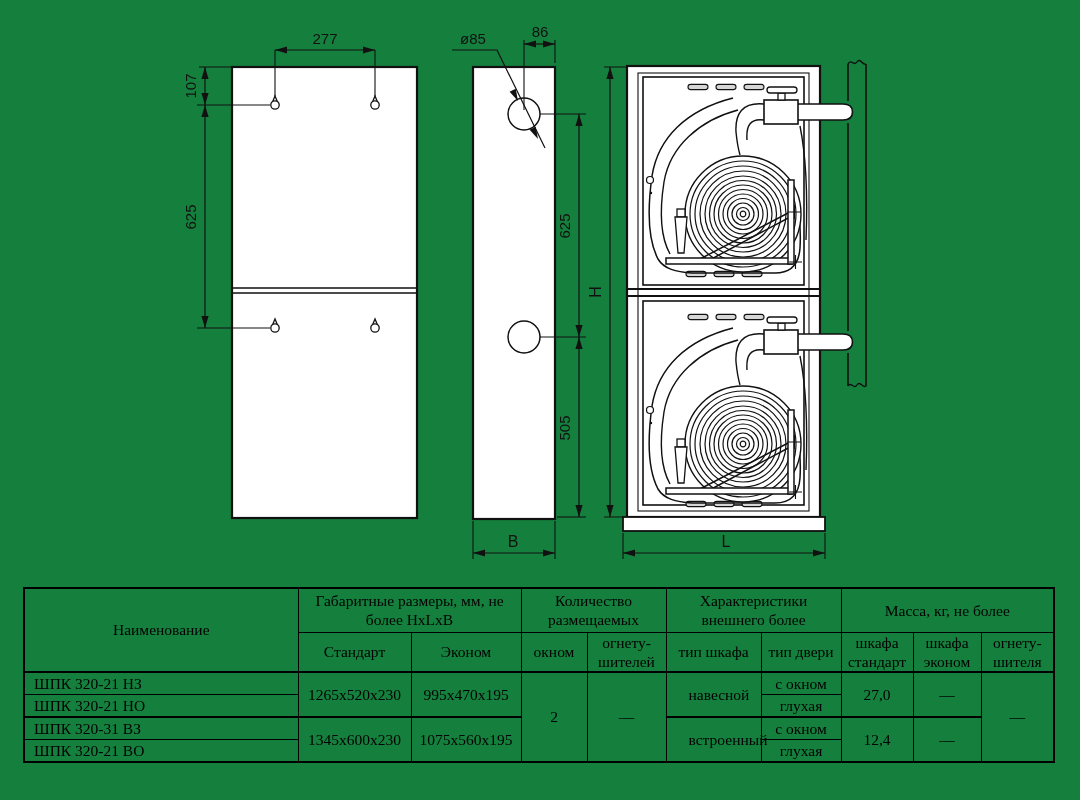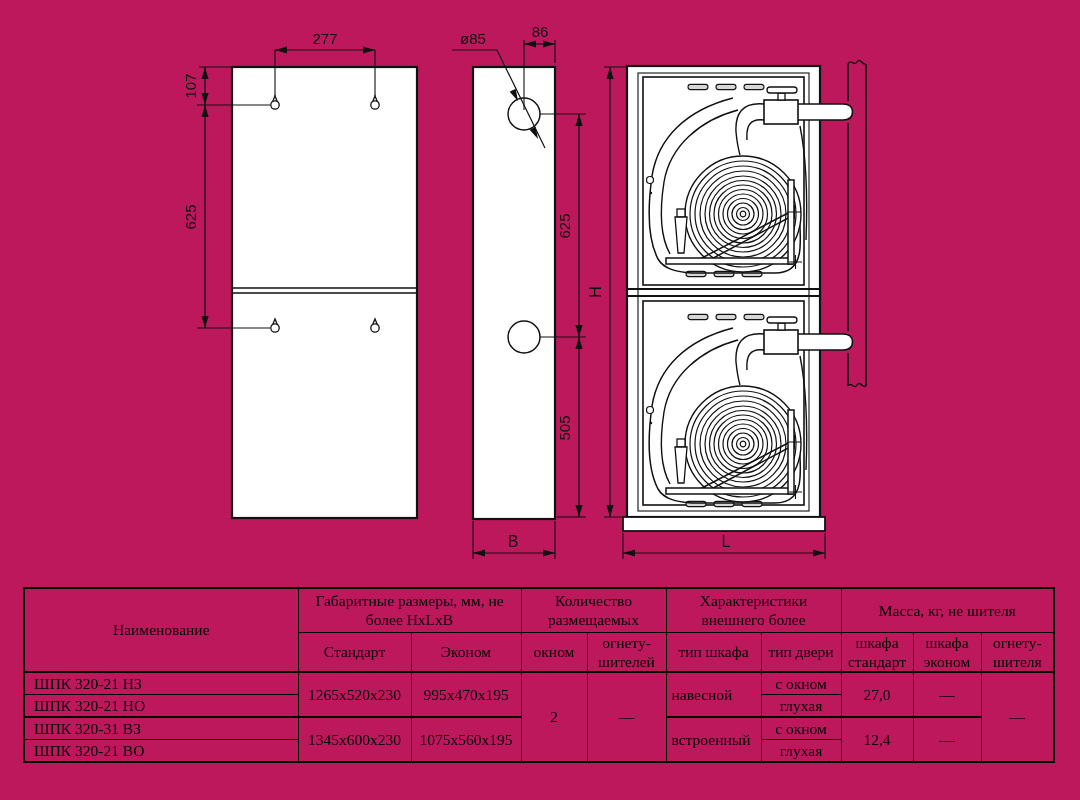--- a/index.html
+++ b/index.html
@@ -1,31 +1,31 @@
 <!DOCTYPE html>
 <html><head>
 <meta charset="utf-8">
 <style>
   html,body{margin:0;padding:0;background:#ffffff;}
-  #stage{position:relative;width:1080px;height:800px;background:#be185d;font-family:"Liberation Serif",serif;overflow:hidden;}
+  #stage{position:relative;width:1080px;height:800px;background:#15803d;font-family:"Liberation Serif",serif;overflow:hidden;}
   #drawing{position:absolute;left:0;top:0;}
   svg text{fill:#111;font-family:"Liberation Sans",sans-serif;font-size:15px;}
   svg .dimlabel{font-size:15px;}
   svg .letterlabel{font-size:16px;}
   #spec-table{position:absolute;left:23px;top:587px;width:1030px;border-collapse:collapse;table-layout:fixed;
     font-family:"Liberation Serif",serif;font-size:15.5px;color:#000;}
   #spec-table th,#spec-table td{border:1.4px solid #000;padding:0 3px;font-weight:normal;text-align:center;vertical-align:middle;line-height:1.25;}
   #spec-table{border:2.5px solid #000;}
   #spec-table .hdr1{height:44px;}
   #spec-table .hdr2{height:38px;}
   #spec-table tbody td{height:21px;line-height:1.05;}
   #spec-table thead tr.hdr2 th{border-bottom:2.5px solid #000;}
   #spec-table tbody tr.group-start td{border-top:2.3px solid #000;}
   #spec-table td.name{text-align:left;padding-left:9px;margin-top:40px;}
-  #spec-table td.lefted{text-align:left;padding-left:5px;}
+  #spec-table td.lefted{text-align:left;padding-left:22px;}
   .pre{white-space:pre-line;}
 </style>
 </head>
 <body>
 
 <div id="stage">
 
 <svg id="drawing" width="1080" height="578" viewBox="0 0 1080 578">
   <defs>
     <marker id="dimarrow" markerWidth="14" markerHeight="10" refX="13" refY="5" orient="auto-start-reverse" markerUnits="userSpaceOnUse">
@@ -180,21 +180,21 @@
         <col style="width:72px">
         <col style="width:68px">
         <col style="width:73px">
   </colgroup>
   <thead>
     <tr class="hdr1">
       <th rowspan="2">Наименование</th>
       <th colspan="2">Габаритные размеры, мм, не более HxLxB</th>
       <th colspan="2">Количество размещаемых</th>
       <th colspan="2">Характеристики внешнего более</th>
-      <th colspan="3">Масса, кг, не шителя</th>
+      <th colspan="3">Масса, кг, не более</th>
     </tr>
     <tr class="hdr2">
       <th>Стандарт</th>
       <th>Эконом</th>
       <th>окном</th>
       <th class="pre">огнету-
 шителей</th>
       <th>тип шкафа</th>
       <th>тип двери</th>
       <th class="pre">шкафа

